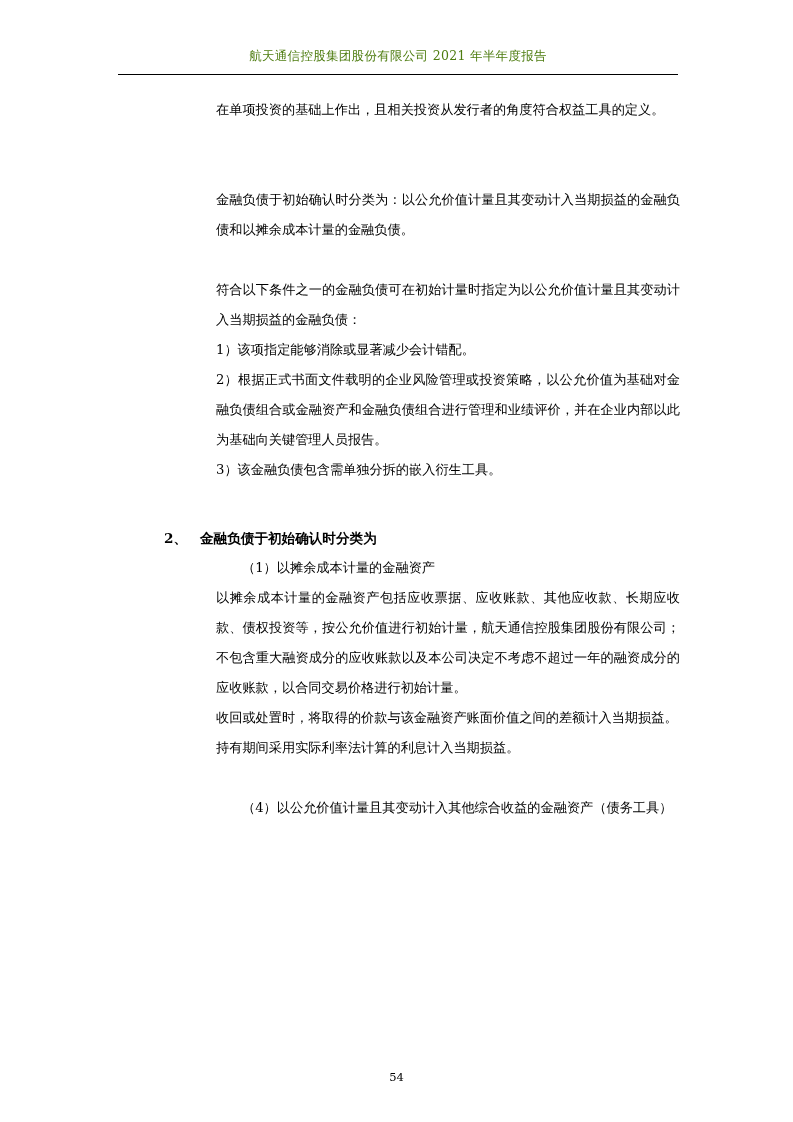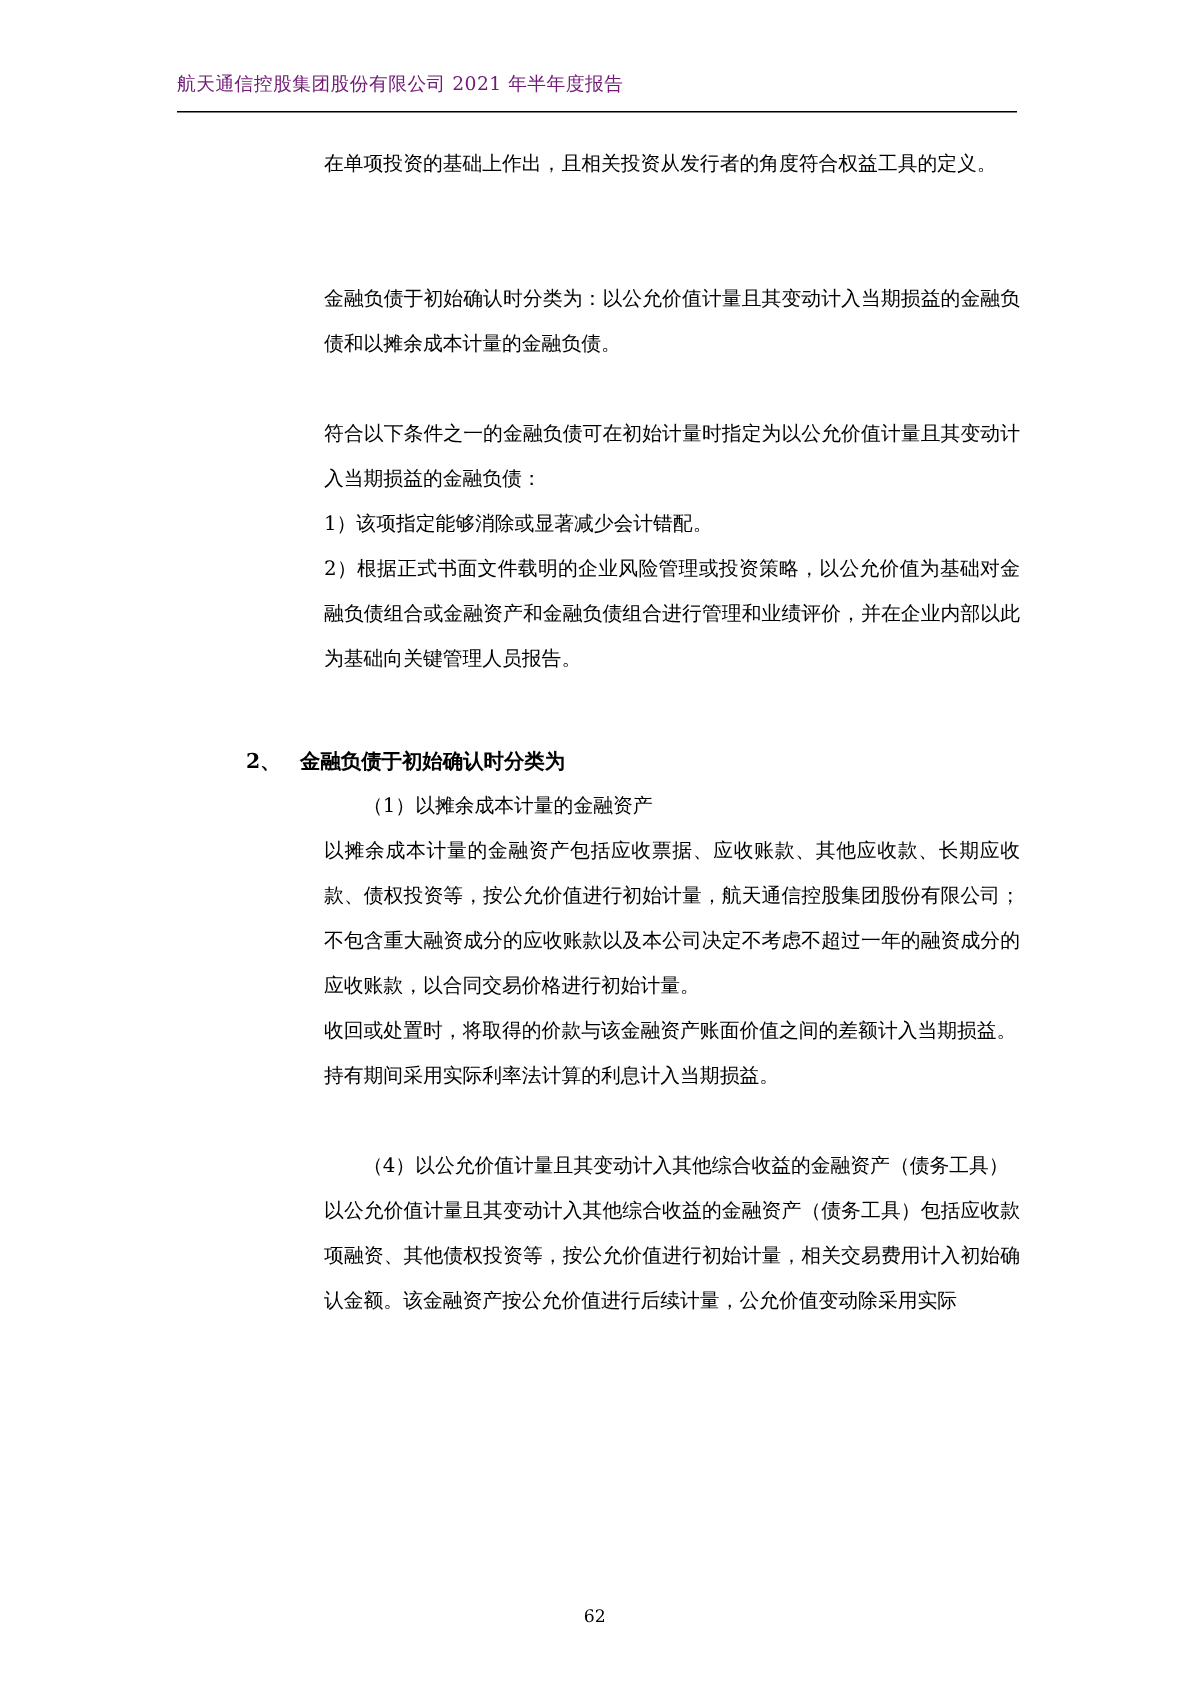--- a/index.html
+++ b/index.html
@@ -18,24 +18,24 @@
     margin: 0 auto;
     background: #ffffff;
     box-sizing: border-box;
     overflow: hidden;
   }
   .header {
     position: absolute;
     top: 48px;
     left: 118px;
     width: 560px;
-    text-align: left;
+    text-align: center;
     font-size: 12.5px;
     letter-spacing: 0.3px;
-    color: #701a75;
+    color: #4d7c0f;
   }
   .header-rule {
     position: absolute;
     top: 74px;
     left: 118px;
     width: 560px;
     border-bottom: 1.2px solid #000;
   }
   .content {
     position: absolute;
@@ -98,34 +98,34 @@
     <div class="gap"></div>
 
     <div class="gap"></div>
 
     <p class="para">金融负债于初始确认时分类为：以公允价值计量且其变动计入当期损益的金融负债和以摊余成本计量的金融负债。</p>
     <div class="gap"></div>
 
     <p class="para">符合以下条件之一的金融负债可在初始计量时指定为以公允价值计量且其变动计入当期损益的金融负债：</p>
     <p class="para list-item">1）该项指定能够消除或显著减少会计错配。</p>
     <p class="para list-item">2）根据正式书面文件载明的企业风险管理或投资策略，以公允价值为基础对金融负债组合或金融资产和金融负债组合进行管理和业绩评价，并在企业内部以此为基础向关键管理人员报告。</p>
+    <p class="para list-item">3）该金融负债包含需单独分拆的嵌入衍生工具。</p>
 
     <div class="gap"></div>
 
     <div class="section-head">
       <span class="section-num">2、</span>
       <span>金融负债于初始确认时分类为</span>
     </div>
 
     <p class="para indent2">（1）以摊余成本计量的金融资产</p>
     <p class="para">以摊余成本计量的金融资产包括应收票据、应收账款、其他应收款、长期应收款、债权投资等，按公允价值进行初始计量，航天通信控股集团股份有限公司；不包含重大融资成分的应收账款以及本公司决定不考虑不超过一年的融资成分的应收账款，以合同交易价格进行初始计量。</p>
     <p class="para">收回或处置时，将取得的价款与该金融资产账面价值之间的差额计入当期损益。</p>
     <p class="para">持有期间采用实际利率法计算的利息计入当期损益。</p>
 
     <div class="gap"></div>
 
     <p class="para indent2">（4）以公允价值计量且其变动计入其他综合收益的金融资产（债务工具）</p>
-    <p class="para">以公允价值计量且其变动计入其他综合收益的金融资产（债务工具）包括应收款项融资、其他债权投资等，按公允价值进行初始计量，相关交易费用计入初始确认金额。该金融资产按公允价值进行后续计量，公允价值变动除采用实际</p>
 
   </div>
 
-  <div class="pagenum">62</div>
+  <div class="pagenum">54</div>
 </div>
 
 </body></html>

